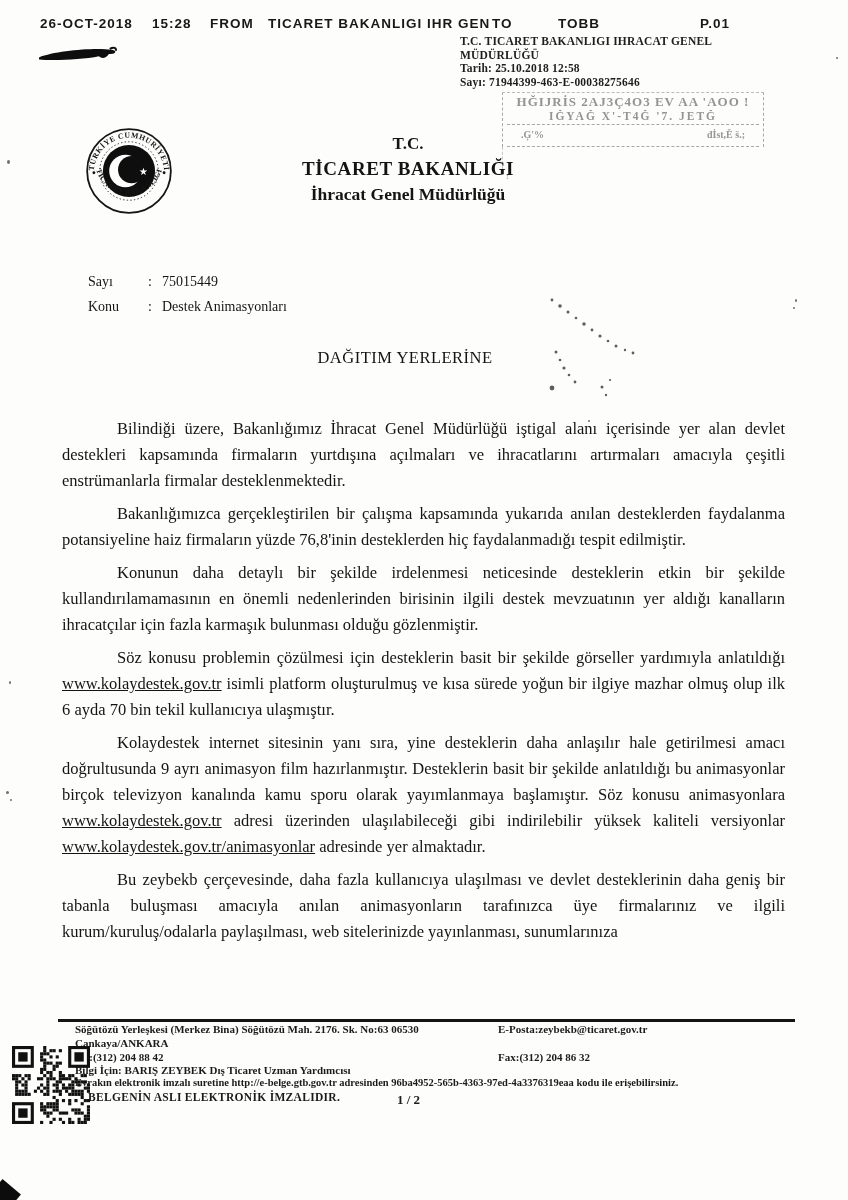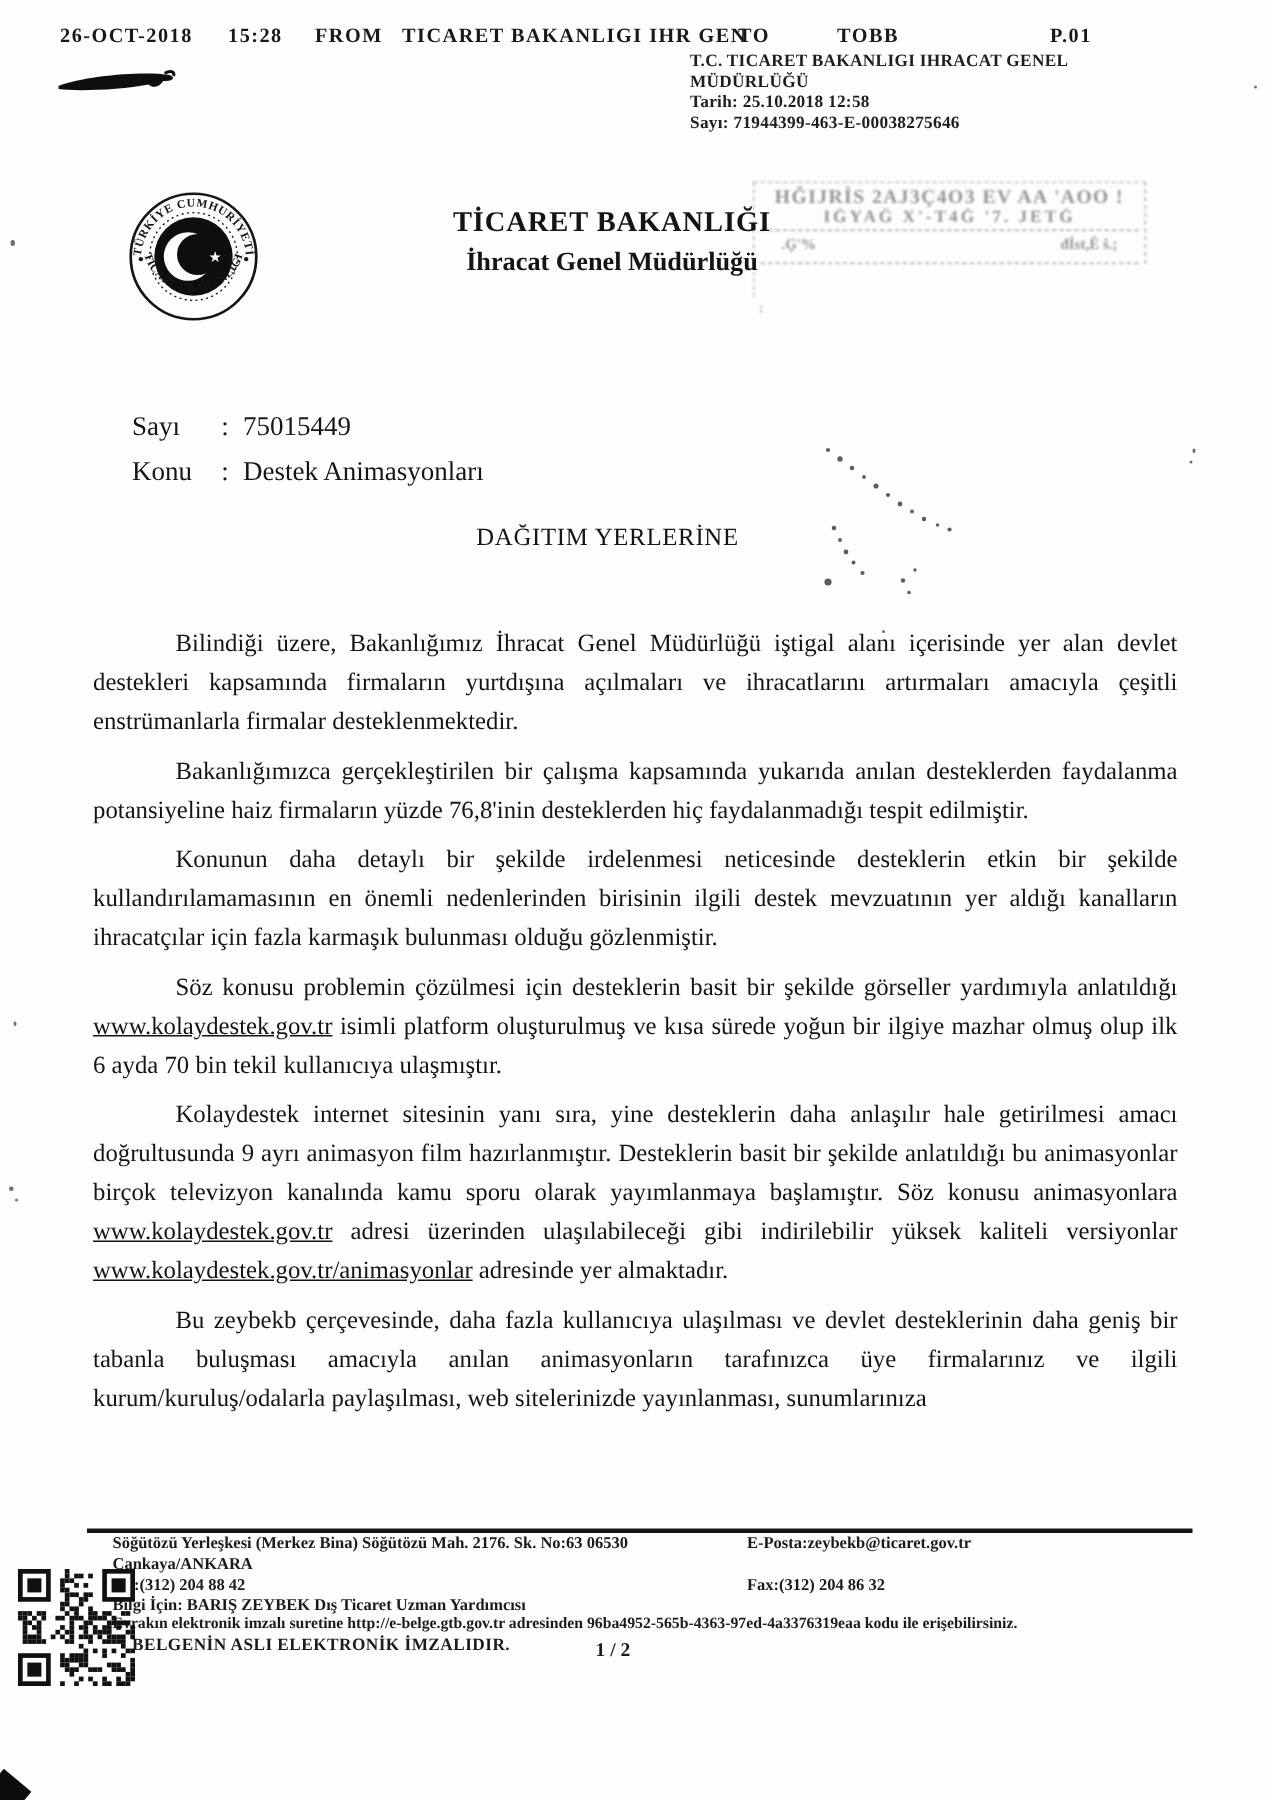--- a/index.html
+++ b/index.html
@@ -1,36 +1,36 @@
 <!DOCTYPE html>
 <html><head>
 <meta charset="utf-8">
 <style>
   html,body{margin:0;padding:0;background:#e8e8e8;}
   .page{position:relative;width:848px;height:1200px;margin:0 auto;background:#fdfdfc;
         font-family:"Liberation Serif","DejaVu Serif",serif;color:#161616;overflow:hidden;}
 
   
   .fax{position:absolute;top:16px;left:0;right:0;height:20px;
-       font-family:Liberation Serif, serif;
+       font-family:Liberation Sans, sans-serif;
        font-size:13.5px;font-weight:700;letter-spacing:1px;color:#181818;}
   .fax span{position:absolute;white-space:pre;}
   .fx-date{left:40px;} .fx-time{left:152px;} .fx-fromlab{left:210px;}
   .fx-from{left:268px;} .fx-tolab{left:492px;} .fx-to{left:558px;} .fx-page{left:700px;}
 
   
   .scribble{position:absolute;left:36px;top:46px;transform:rotate(-2deg);}
 
   
   .dstamp{position:absolute;left:460px;top:35px;width:300px;font-size:11.5px;
           font-weight:700;line-height:13.5px;color:#1e1e1e;letter-spacing:.2px;}
 
   
   .rstamp{position:absolute;left:502px;top:92px;width:262px;color:#828282;
-          filter:blur(.55px);font-weight:700;opacity:.85;margin-top:29px;}
+          filter:blur(.55px);font-weight:700;opacity:.85;}
   .rstamp .bx{border-left:1px dashed #9a9a9a;border-right:1px dashed #9a9a9a;
               border-top:1px dashed #b0b0b0;padding:1px 4px 0;}
   .rs-l1{font-size:13px;letter-spacing:1px;text-align:center;white-space:nowrap;overflow:hidden;}
   .rs-l2{font-size:11.5px;letter-spacing:2px;text-align:center;border-bottom:1px dashed #9a9a9a;
          padding-bottom:2px;white-space:nowrap;overflow:hidden;}
   .rs-l3{display:flex;justify-content:space-between;font-size:10px;padding:4px 14px 6px;
          border-bottom:1px dashed #9a9a9a;}
   .rs-gap{height:22px;border-left:1px dashed #c0c0c0;}
   .rs-l4{font-size:11px;letter-spacing:1px;text-align:center;border-top:1px dashed #a5a5a5;
          border-bottom:1px dashed #a5a5a5;padding:3px 2px;white-space:nowrap;overflow:hidden;}
@@ -38,21 +38,21 @@
 
   
   .seal{position:absolute;left:84px;top:126px;width:90px;height:90px;}
   .lh-titles{position:absolute;left:230px;top:134px;width:356px;text-align:center;
              font-weight:700;color:#141414;}
   .lh-tc{font-size:17px;}
   .lh-min{font-size:19px;letter-spacing:.6px;margin-top:4px;}
   .lh-dir{font-size:17.5px;margin-top:4px;}
 
   
-  .refblock{position:absolute;left:88px;top:274px;font-size:18px;color:#151515;}
+  .refblock{position:absolute;left:88px;top:274px;font-size:14px;color:#151515;}
   .refrow{display:flex;margin-bottom:9px;}
   .reflabel{width:50px;} .refcolon{width:24px;text-align:center;}
 
   .salutation{position:absolute;left:205px;top:348px;width:400px;text-align:center;
               font-size:16.5px;letter-spacing:.5px;color:#141414;}
 
   
   .docbody{position:absolute;left:62px;top:416px;width:723px;font-size:16.5px;
            line-height:26px;text-align:justify;color:#141414;}
   .docbody p{margin:0 0 7px;text-indent:55px;}
@@ -136,20 +136,21 @@
       </text>
       <text font-size="8.6" font-weight="bold" fill="#151515" letter-spacing="0.4" font-family="'Liberation Serif',serif">
         <textPath href="#sealArcBottom" startOffset="50%" text-anchor="middle">TİCARET BAKANLIĞI</textPath>
       </text>
       <circle cx="11" cy="52" r="1.6" fill="#151515"></circle>
       <circle cx="89" cy="52" r="1.6" fill="#151515"></circle>
     </svg>
   </div>
 
   <div class="lh-titles">
+    <div class="lh-tc">T.C.</div>
     <div class="lh-min">TİCARET BAKANLIĞI</div>
     <div class="lh-dir">İhracat Genel Müdürlüğü</div>
   </div>
 
   <div class="refblock">
     <div class="refrow">
       <span class="reflabel">Sayı</span>
       <span class="refcolon">:</span>
       <span>75015449</span>
     </div>

